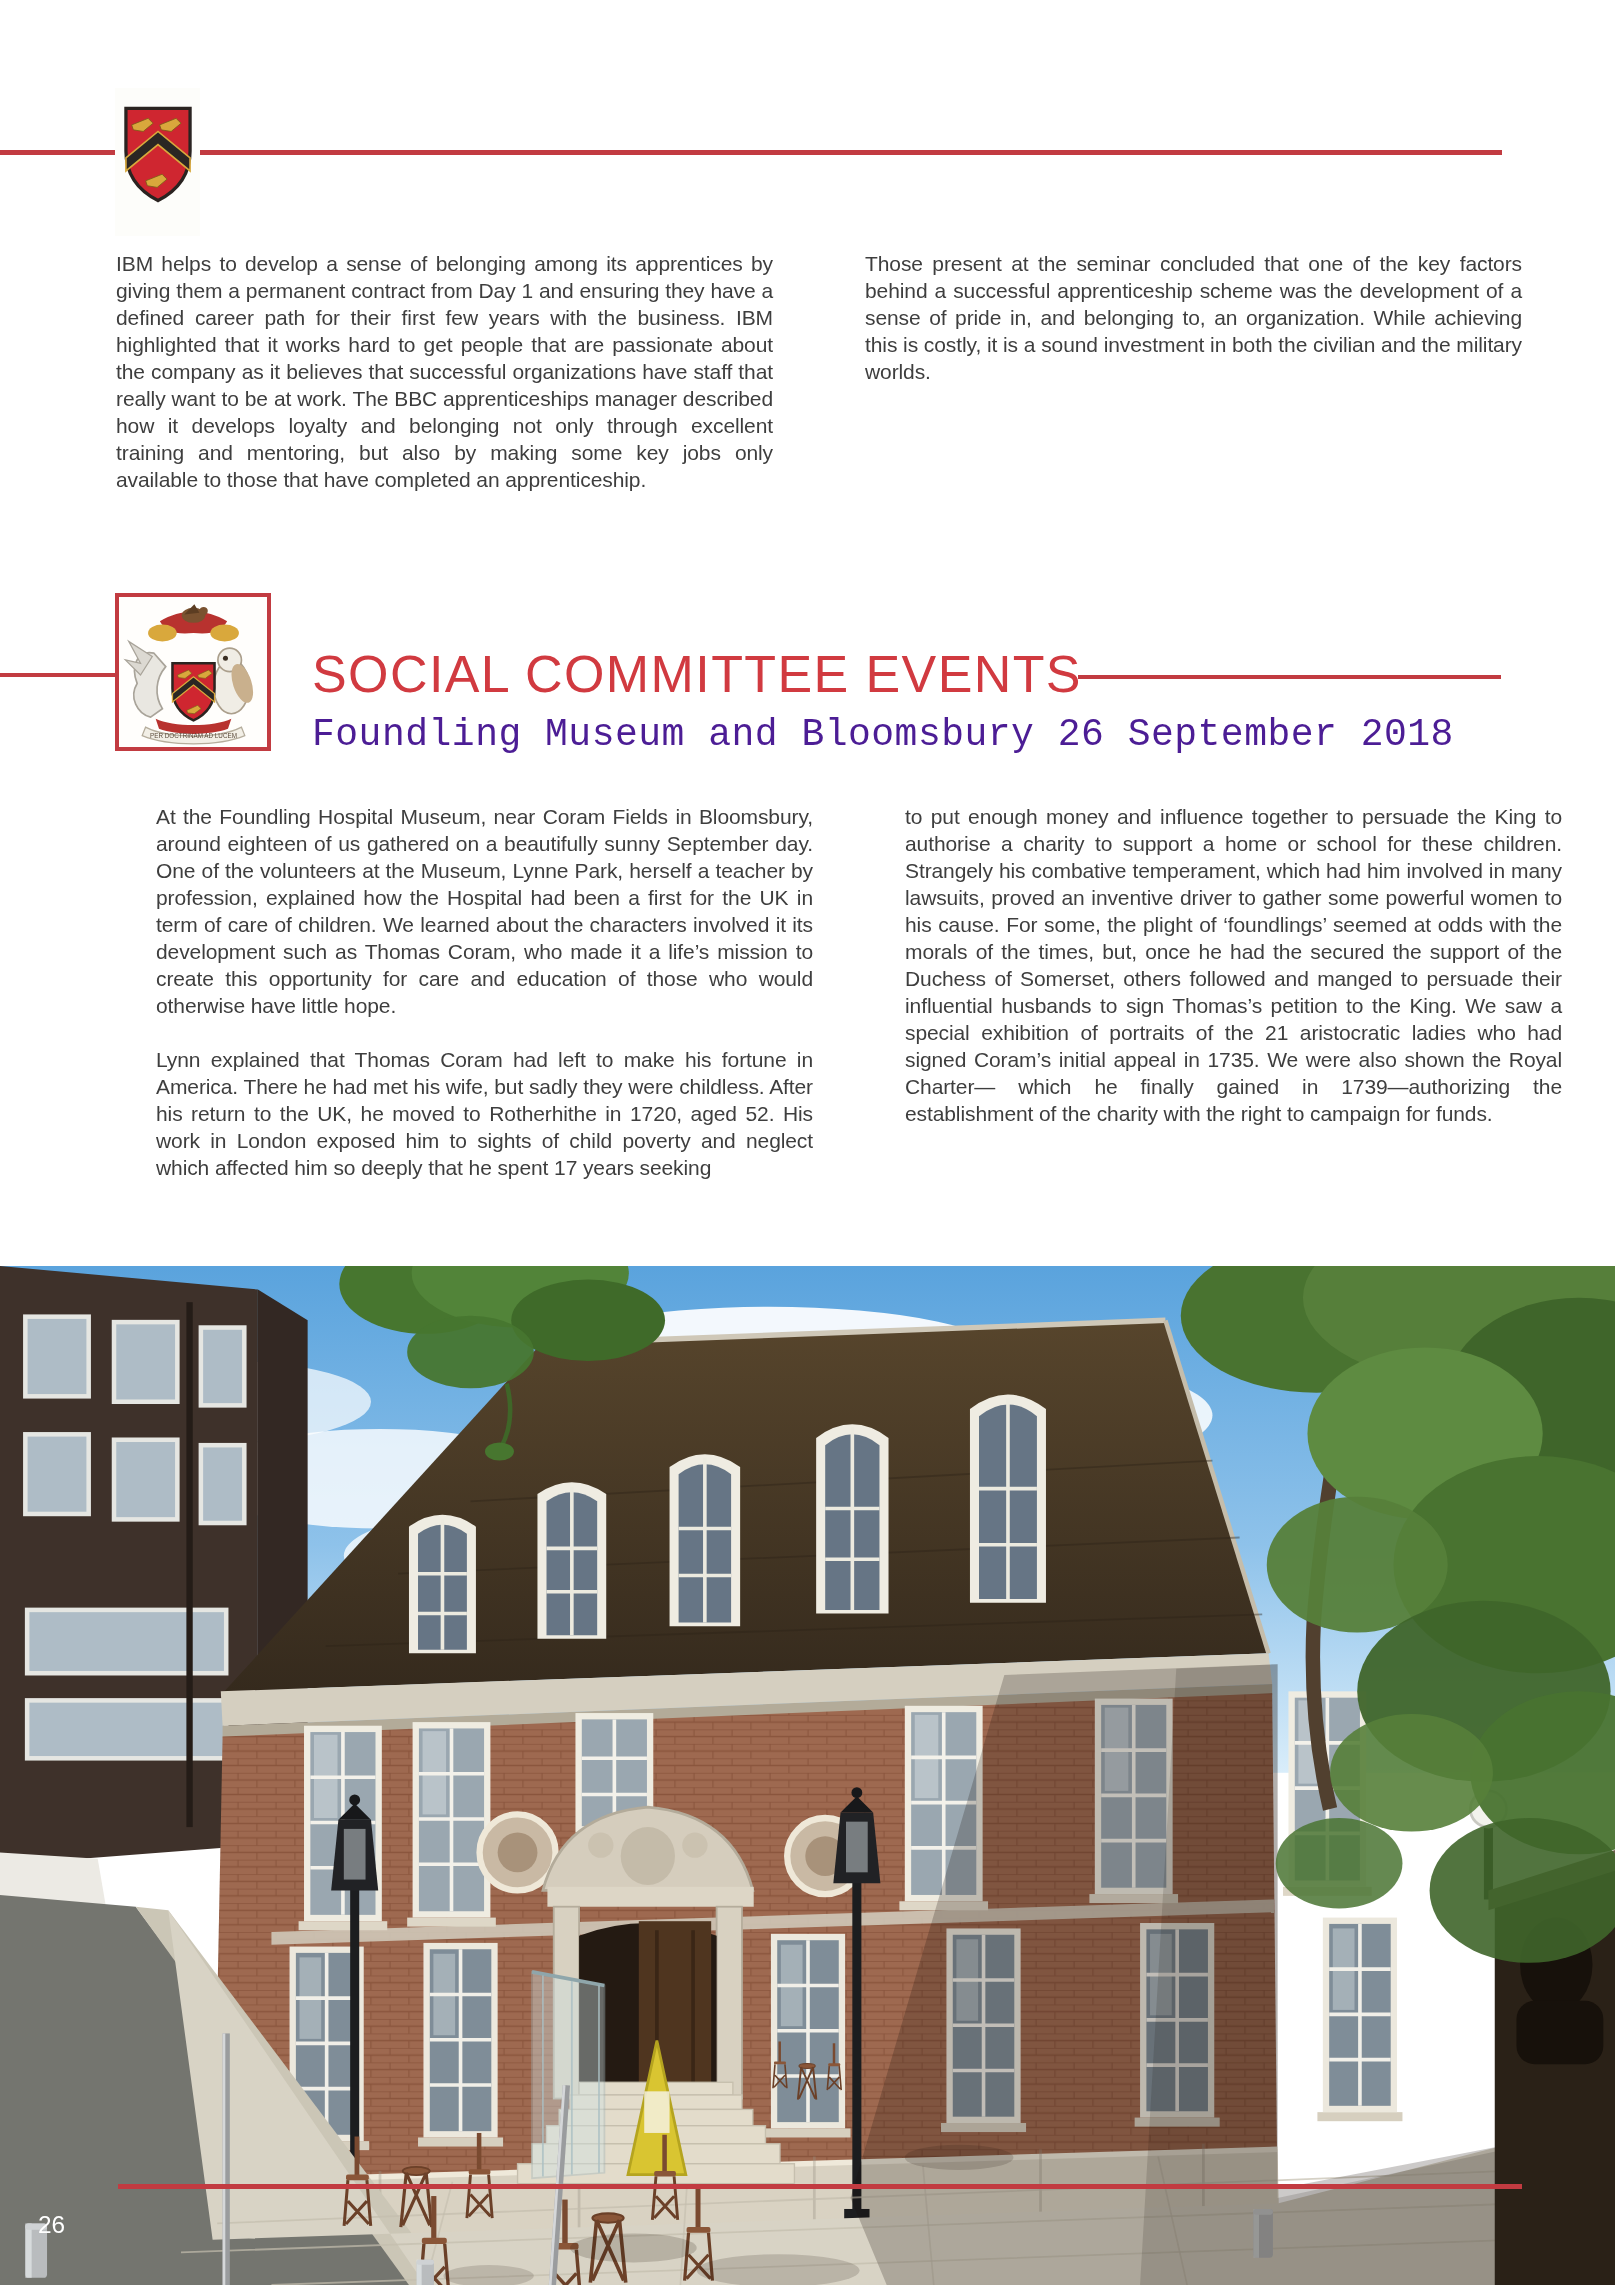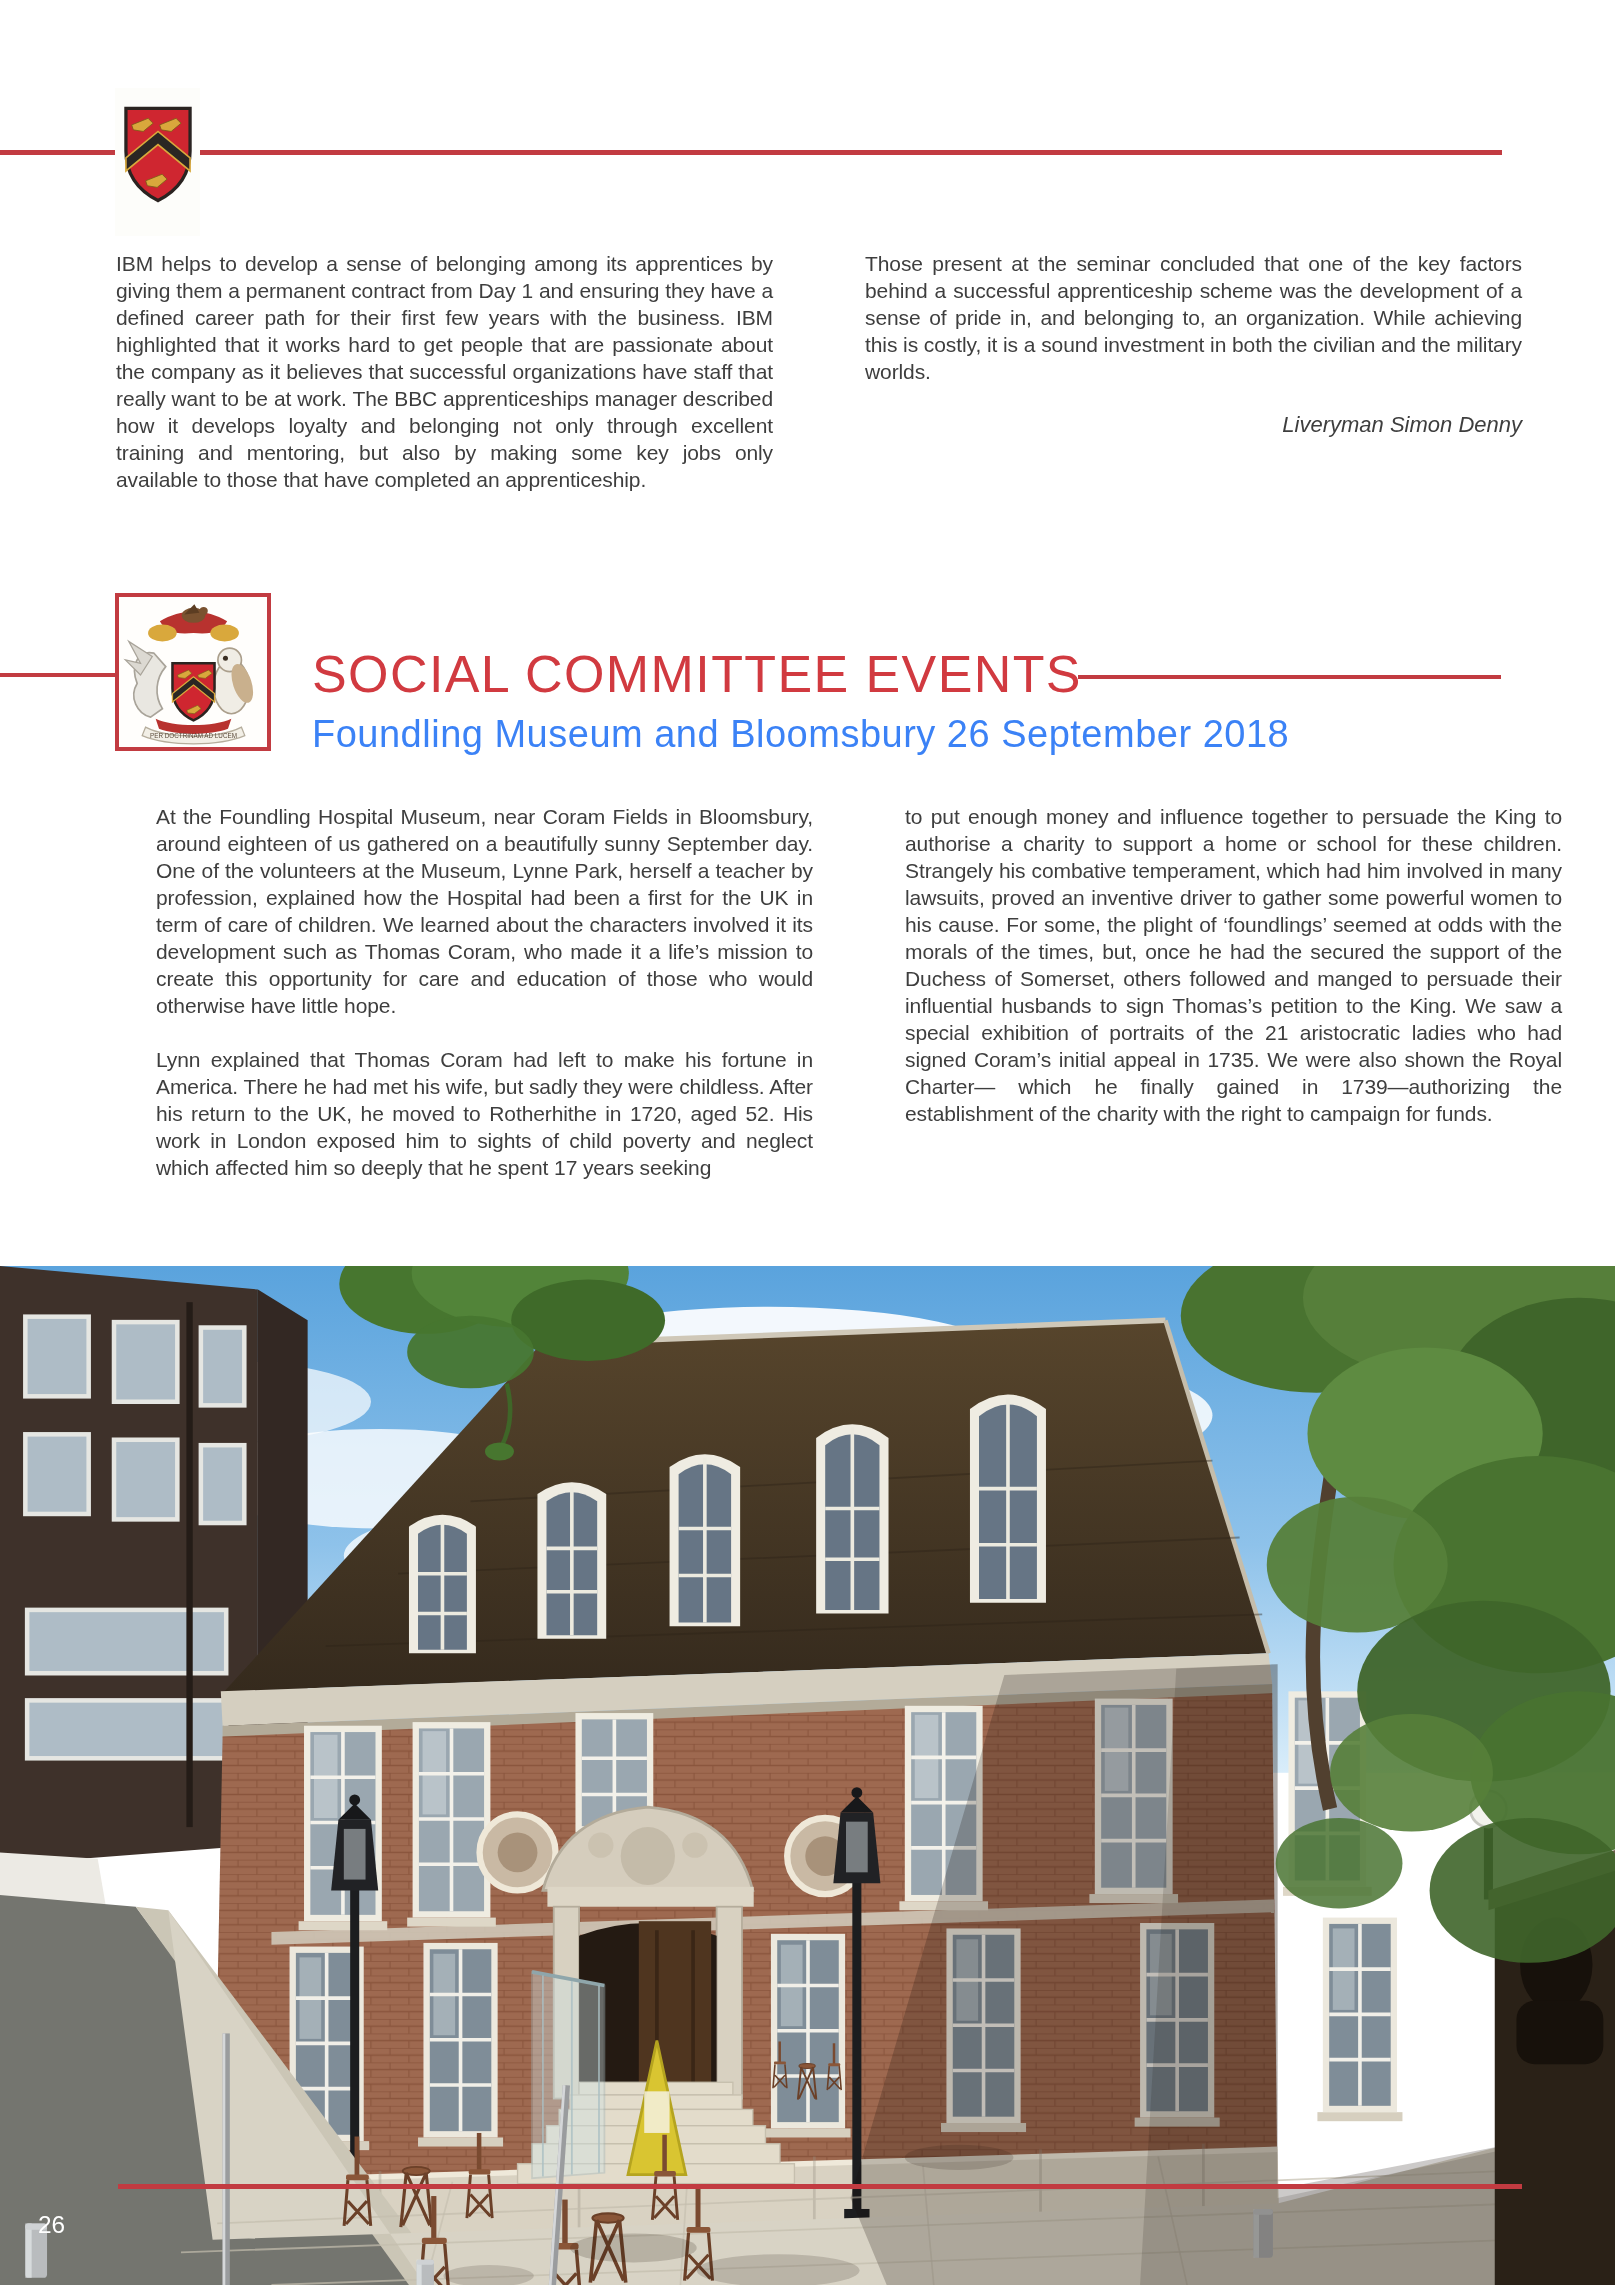--- a/index.html
+++ b/index.html
@@ -11,21 +11,21 @@
   .cols{position:absolute;left:116px;width:1406px;display:flex;gap:92px;justify-content:flex-end;}
   .col{width:673px;}
   .body-text p{margin:0 0 27px 0;font-size:21px;line-height:27px;color:#3e3e3e;
                text-align:justify;letter-spacing:-0.1px;}
   .attribution{font-style:italic;text-align:right;font-size:22px;color:#3e3e3e;margin-top:5.4px;}
   .logo-box{position:absolute;left:115px;top:593px;width:156px;height:158px;border:4.5px solid #c23b41;
             box-sizing:border-box;background:#fffefc;display:flex;align-items:center;justify-content:center;}
   .section-title{position:absolute;left:312px;top:644px;font-size:52px;letter-spacing:1.4px;
                  color:#d13a40;white-space:nowrap;text-align:right;}
   .section-subtitle{position:absolute;left:312px;top:713px;font-size:38px;letter-spacing:0.5px;
-                    color:#3b82f6;white-space:nowrap;}
+                    color:#4c1d95;white-space:nowrap;font-family:Liberation Mono, monospace;}
   .photo-wrap{position:absolute;left:0;top:1266px;width:1616px;height:1019px;}
   .page-number{position:absolute;left:38px;top:2211px;font-size:24.4px;color:#ffffff;}
 </style>
 </head>
 <body>
 
 <div class="page">
 
   <div class="rule" style="left:0;top:150px;width:1502px;height:4.5px;"></div>
   <div class="crest-box">
@@ -39,21 +39,20 @@
       </g>
     </svg>
   </div>
 
   <div class="cols body-text" style="top:250px;">
     <div class="col">
       <p>IBM helps to develop a sense of belonging among its apprentices by giving them a permanent contract from Day 1 and ensuring they have a defined career path for their first few years with the business. IBM highlighted that it works hard to get people that are passionate about the company as it believes that successful organizations have staff that really want to be at work. The BBC apprenticeships manager described how it develops loyalty and belonging not only through excellent training and mentoring, but also by making some key jobs only available to those that have completed an apprenticeship.</p>
     </div>
     <div class="col">
       <p>Those present at the seminar concluded that one of the key factors behind a successful apprenticeship scheme was the development of a sense of pride in, and belonging to, an organization. While achieving this is costly, it is a sound investment in both the civilian and the military worlds.</p>
-      <div class="attribution">Liveryman Simon Denny</div>
     </div>
   </div>
 
   <div class="rule" style="left:0;top:673px;width:115px;height:3.6px;"></div>
   <div class="logo-box">
     <svg width="143" height="145" viewBox="0 0 170 170">
       <path d="M45,24 C70,9 100,9 125,24 C118,36 108,40 85,38 C62,40 52,36 45,24 Z" fill="#b8322f"></path>
       <ellipse cx="48" cy="38" rx="17" ry="10" fill="#d9a83c"></ellipse>
       <ellipse cx="122" cy="38" rx="17" ry="10" fill="#d9a83c"></ellipse>
       <ellipse cx="85" cy="17" rx="14" ry="9" fill="#7a5230"></ellipse>

